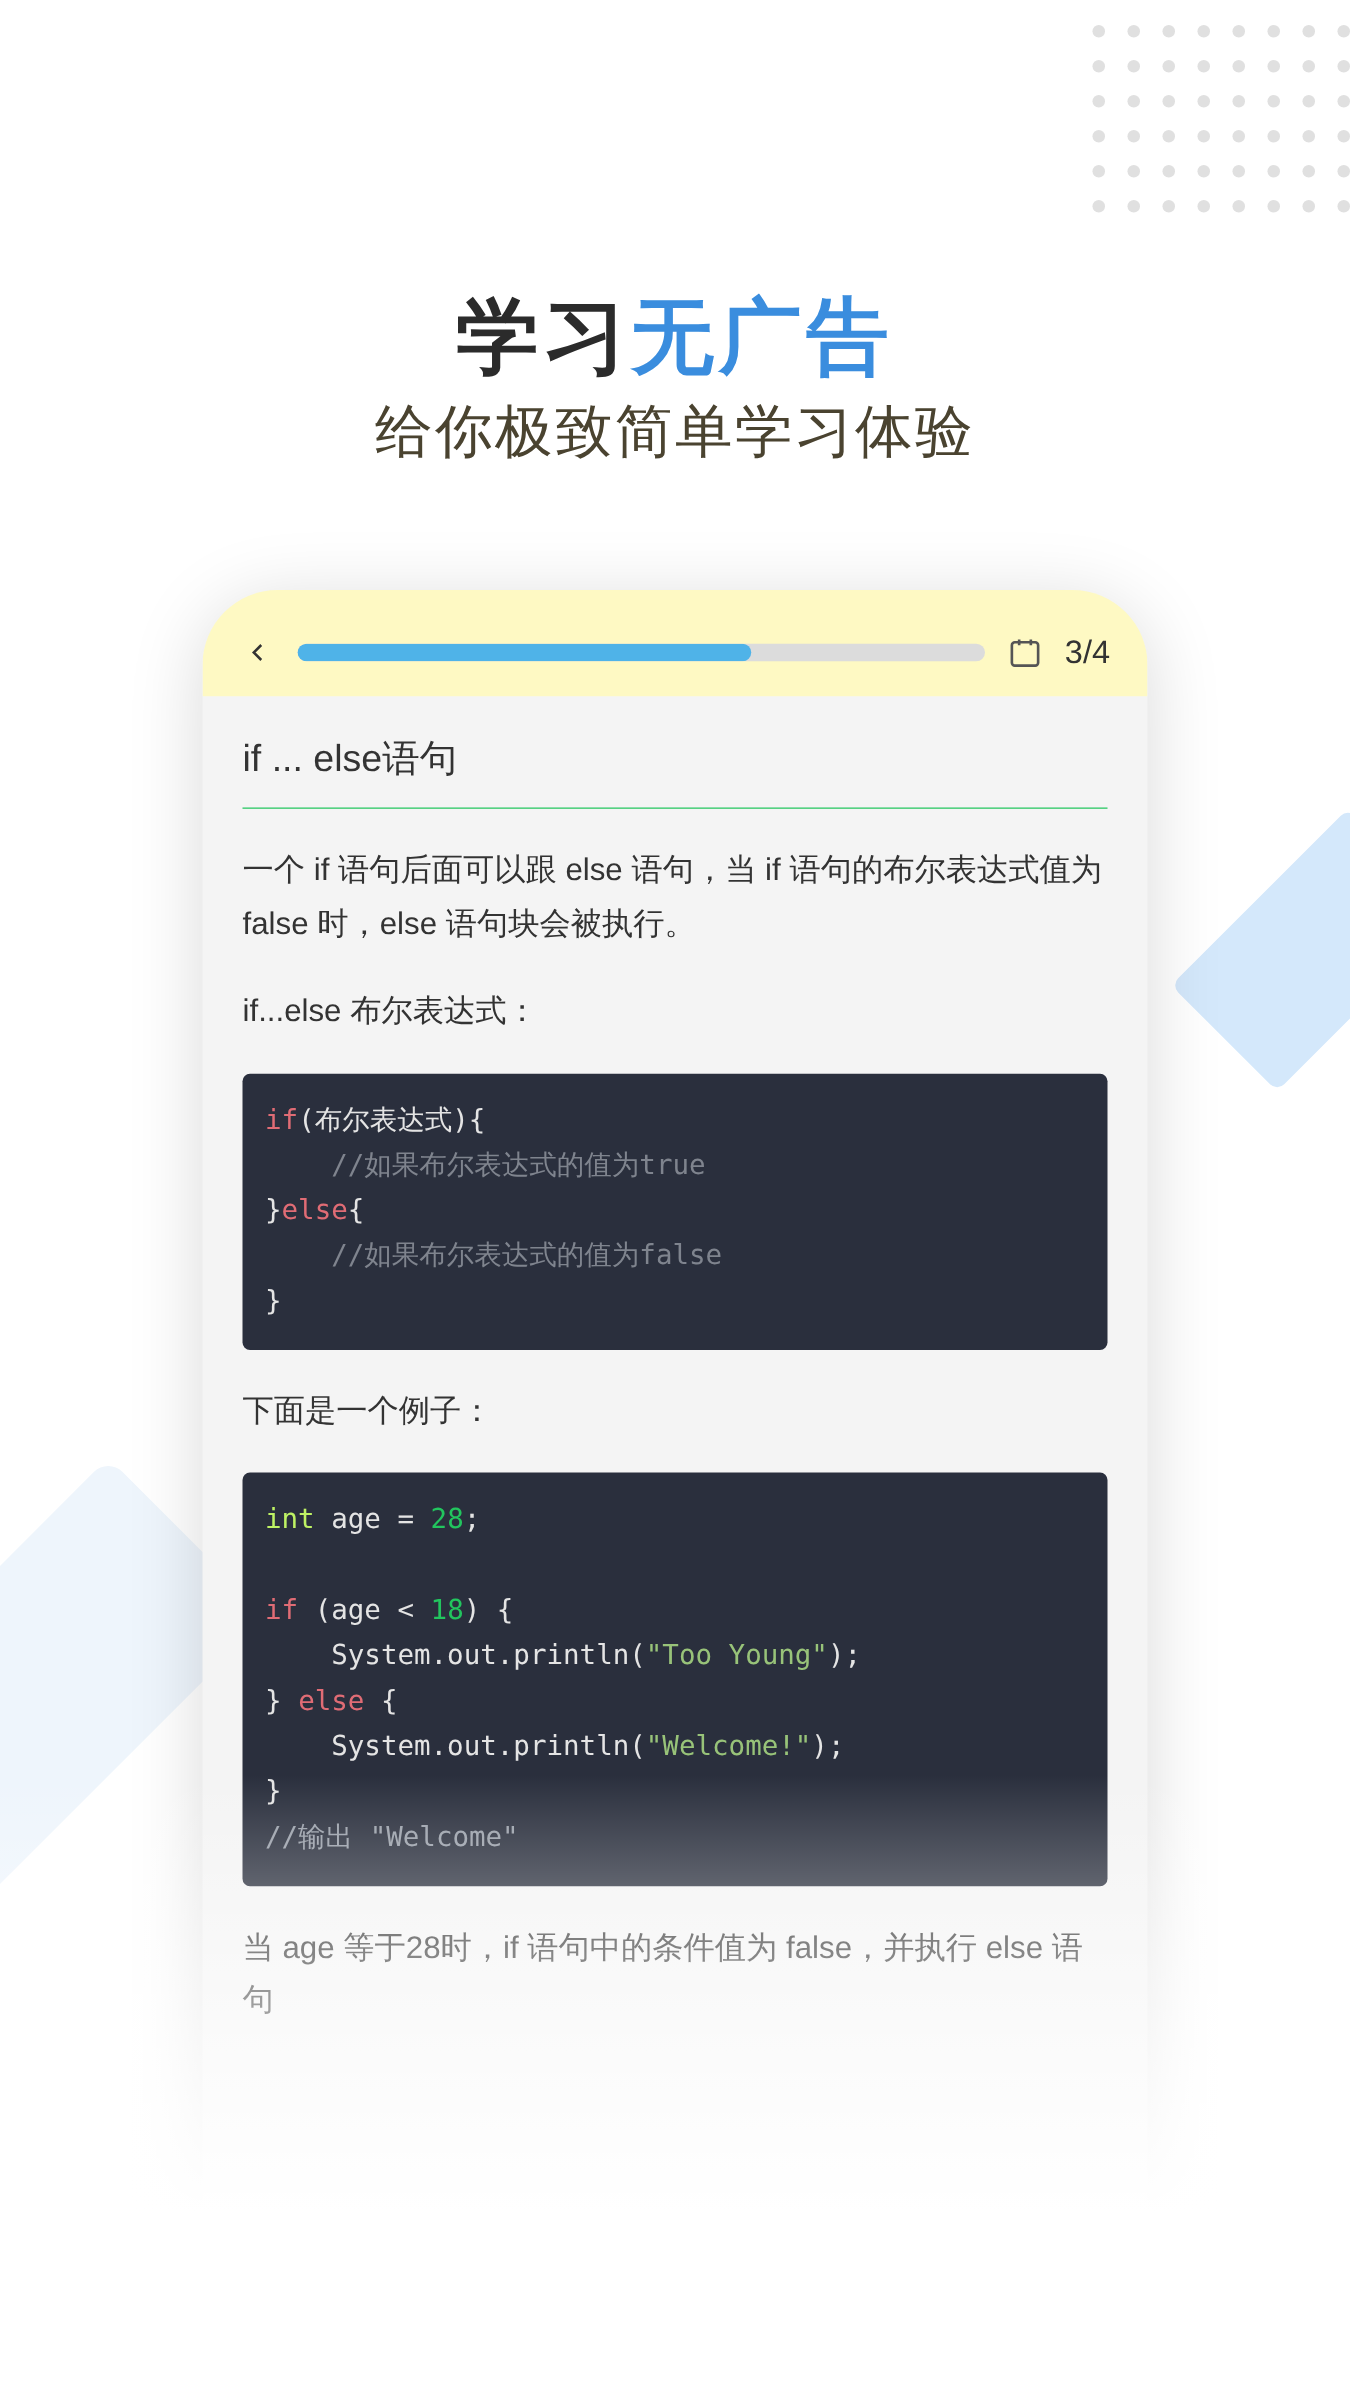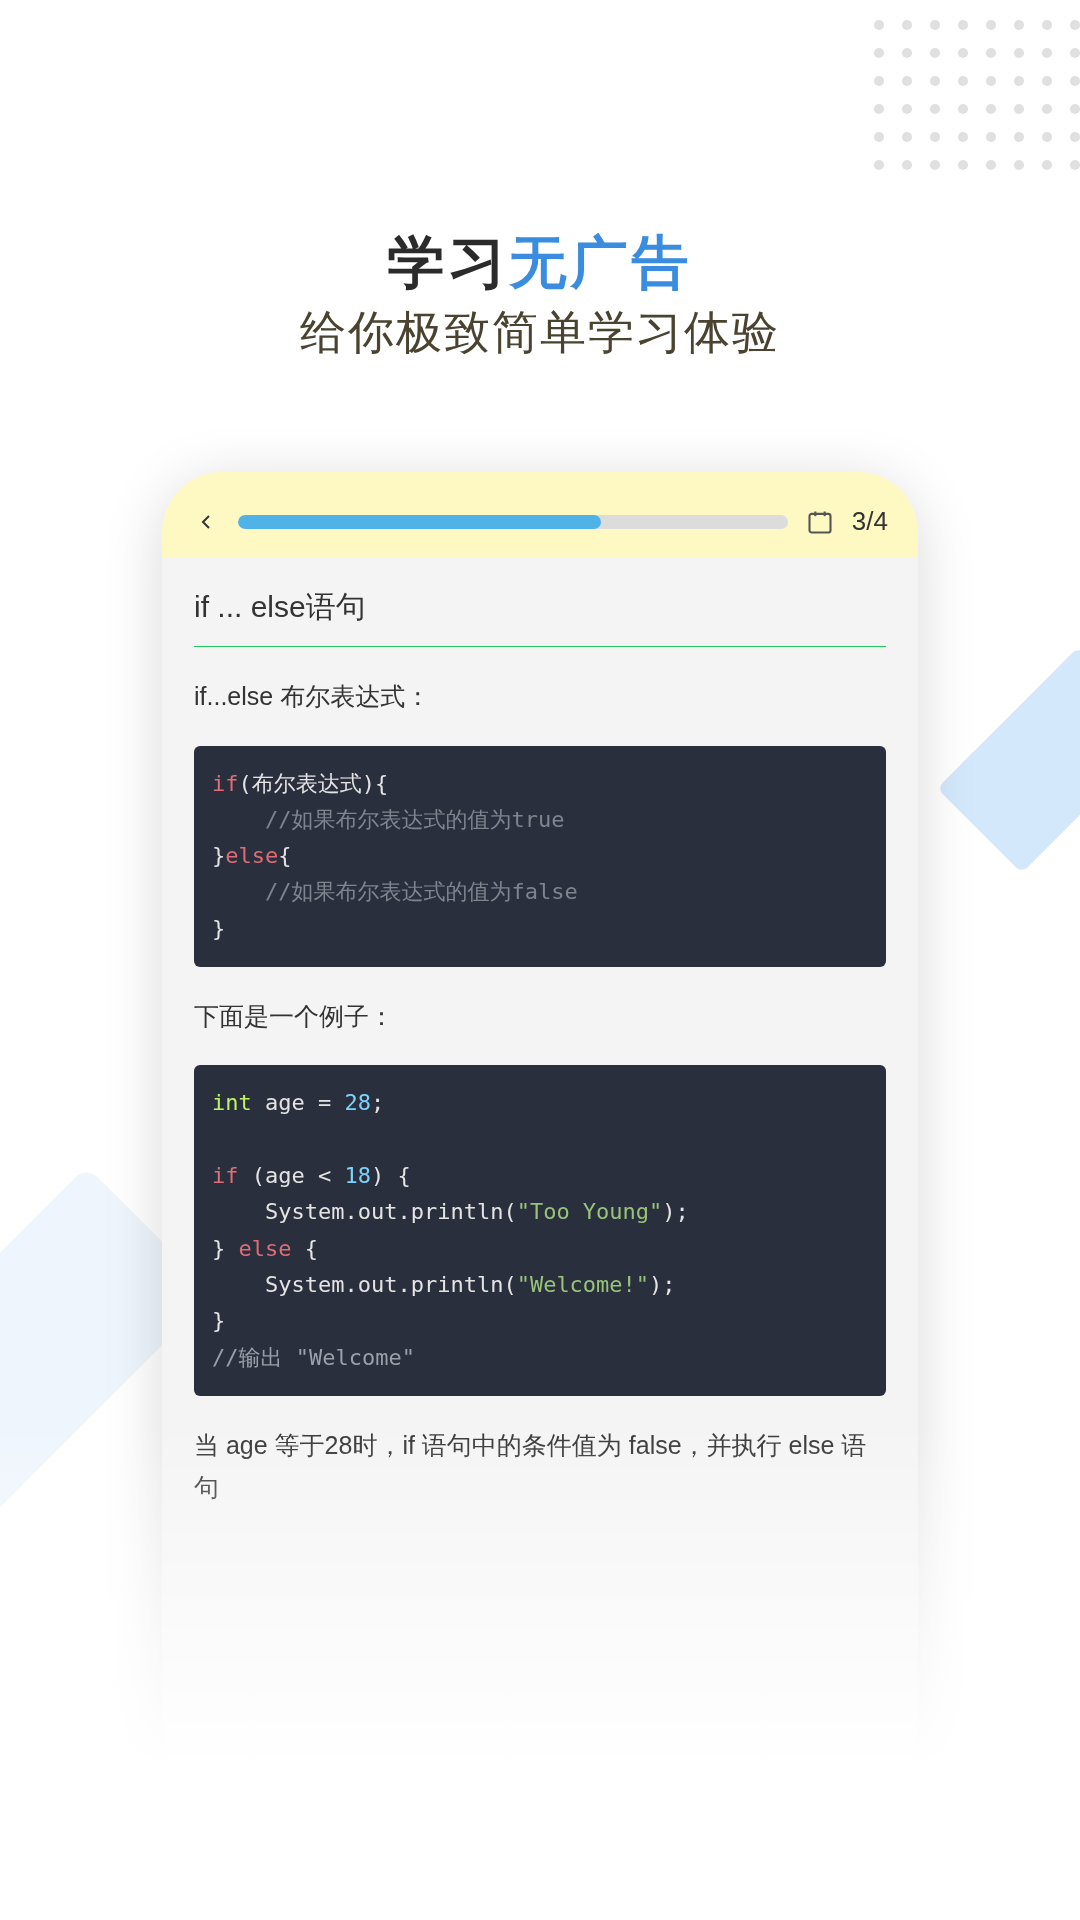--- a/index.html
+++ b/index.html
@@ -46,21 +46,21 @@
     background: #eef5fc;
     transform: rotate(45deg);
     border-radius: 16px;
     z-index: 0;
   }
   .hero {
     text-align: center;
     margin-top: 225px;
   }
   .hero-title {
-    font-size: 57px;
+    font-size: 66px;
     font-weight: 600;
     letter-spacing: 4px;
   }
   .hero-title .dark { color: #2b2b2b; }
   .hero-title .accent { color: #3a8dde; }
   .hero-sub {
     font-size: 46px;
     color: #4a4330;
     letter-spacing: 2px;
   }
@@ -138,21 +138,21 @@
     margin-top: 28px;
     font-family: "SF Mono", Consolas, monospace;
     font-size: 22px;
     line-height: 1.65;
     color: #d8d8d8;
     white-space: pre;
     overflow-x: auto;
   }
   .kw-red { color: #e06c75; }
   .kw-type { color: #bef264; }
-  .kw-num { color: #7dd3fc; }
+  .kw-num { color: #22c55e; }
   .kw-str { color: #98c379; }
   .kw-comment { color: #7f848e; }
   .kw-comment2 { color: #9aa0aa; }
   .kw-plain { color: #e4e4e4; }
   .bottom-fade {
     position: absolute;
     bottom: 0;
     left: 0;
     right: 0;
     height: 500px;
@@ -240,20 +240,21 @@
           <rect x="3" y="5" width="18" height="16" rx="2"></rect>
           <line x1="8" y1="3" x2="8" y2="7"></line>
           <line x1="16" y1="3" x2="16" y2="7"></line>
         </svg>
     </div>
     <div class="page-count">3/4</div>
   </div>
 
   <div class="content">
     <div class="lesson-title">if ... else语句</div>
+    <div class="para">一个 if 语句后面可以跟 else 语句，当 if 语句的布尔表达式值为 false 时，else 语句块会被执行。</div>
     <div class="para">if...else 布尔表达式：</div>
 
     <div class="code-block"><span class="kw-red">if</span><span class="kw-plain">(布尔表达式){</span>
 <span class="kw-comment">    //如果布尔表达式的值为true</span>
 <span class="kw-plain">}</span><span class="kw-red">else</span><span class="kw-plain">{</span>
 <span class="kw-comment">    //如果布尔表达式的值为false</span>
 <span class="kw-plain">}</span></div>
 
     <div class="para">下面是一个例子：</div>
 

